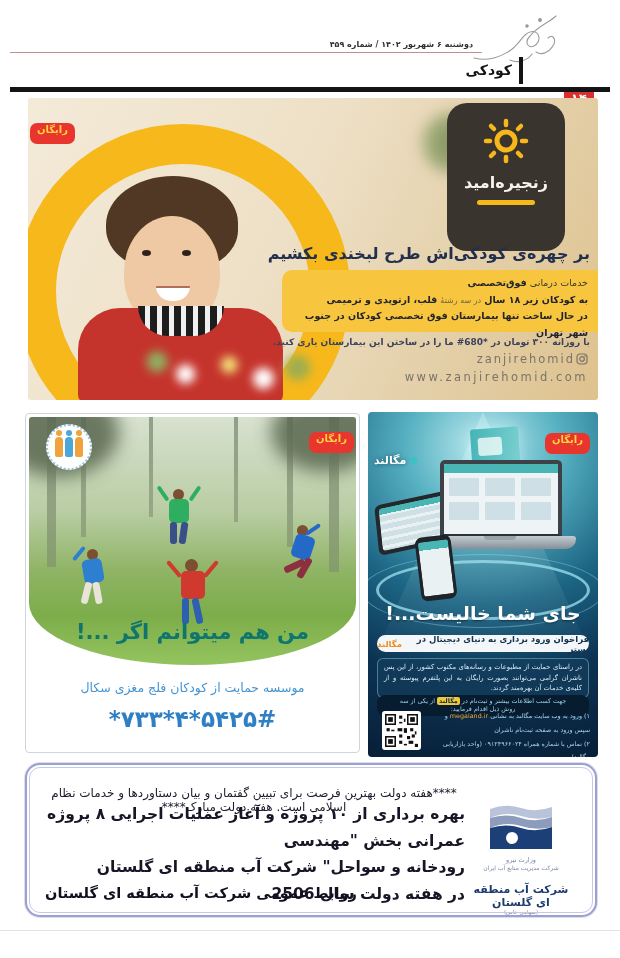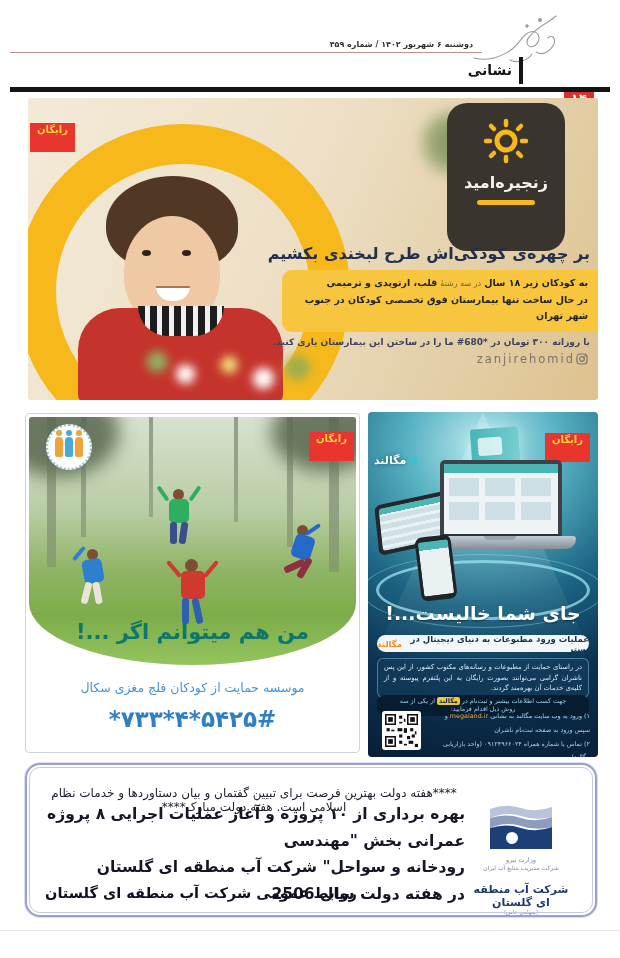--- a/index.html
+++ b/index.html
@@ -36,21 +36,21 @@
   .zj-hoodie { position:absolute; left:10px; top:150px; width:205px; height:95px; border-radius:42px 42px 8px 8px; background:#c5342c; }
   .zj-collar { position:absolute; left:70px; top:148px; width:86px; height:30px; border-radius:0 0 40px 40px;
                background:repeating-linear-gradient(90deg,#1d1d1d 0 7px,#f0f0f0 7px 12px); }
   .zj-flowers { position:absolute; left:110px; top:242px; width:190px; height:62px; filter:blur(5px);
                 background:radial-gradient(circle at 25% 55%,#fff 0 9px,transparent 10px),
                            radial-gradient(circle at 48% 40%,#f3e27a 0 8px,transparent 9px),
                            radial-gradient(circle at 66% 62%,#fff 0 10px,transparent 11px),
                            radial-gradient(circle at 84% 45%,#9fae4e 0 12px,transparent 13px),
                            radial-gradient(circle at 10% 35%,#8faf62 0 10px,transparent 11px); }
   .free-badge { position:absolute; background:#e8352e; color:#ffd23f; font-weight:bold; font-size:10px;
-                padding:2px 7px 17px; border-radius:0; line-height:1; }
+                padding:2px 7px 9px; border-radius:7px; line-height:1; }
   .zj-free { left:2px; top:25px; }
   .zj-card { position:absolute; right:33px; top:5px; width:118px; height:148px; border-radius:20px;
              background:#3a342e; text-align:center; }
   .zj-sun { margin-top:12px; }
   .zj-brand { color:#f7f4ee; font-weight:bold; font-size:16px; margin-top:2px; }
   .zj-underline { width:58px; height:5px; background:#f6b81b; border-radius:3px; margin:8px auto 0; }
   .zj-headline { position:absolute; right:8px; top:146px; width:340px; text-align:right;
                  font-size:16px; font-weight:bold; color:#232f4e; }
   .zj-band { position:absolute; right:0; top:172px; width:316px; height:62px; background:#f8c53e;
              border-radius:10px 0 0 10px; padding:5px 10px 0 6px; text-align:right;
@@ -170,21 +170,21 @@
       <path d="M4,46 C20,50 30,44 38,40 C50,33 52,22 60,20 C70,17 72,30 64,34 C58,37 54,30 60,24 C68,14 80,10 86,4"></path>
       <path d="M40,48 C48,52 58,48 62,42"></path>
       <path d="M66,40 C72,44 80,40 84,32 C86,26 82,22 78,26"></path>
       <circle cx="70" cy="8" r="1.4" fill="#9b9b9b"></circle>
       <circle cx="57" cy="14" r="1.2" fill="#9b9b9b"></circle>
     </g>
   </svg>
 
   <div class="pageno-box">۱۴</div>
   <div class="section-bar"></div>
-  <div class="section-label rtl">نشانی</div>
+  <div class="section-label rtl">کودکی</div>
   <div class="black-bar"></div>
 
   <div class="ad-zanjireh">
     <div class="zj-plant"></div>
     <div class="zj-ring"></div>
 
     <div class="zj-boy">
       <div class="zj-hair"></div>
       <div class="zj-face"></div>
       <div class="zj-eye" style="left:74px;"></div>
@@ -211,33 +211,35 @@
           <line x1="14" y1="38" x2="11" y2="41"></line>
         </g>
       </svg>
       <div class="zj-brand rtl">زنجیره‌امید</div>
       <div class="zj-underline"></div>
     </div>
 
     <div class="zj-headline rtl">بر چهره‌ی کودکی‌اش طرح لبخندی بکشیم</div>
 
     <div class="zj-band rtl">
+      <div><span>خدمات درمانی</span> <span class="b1">فوق‌تخصصی</span></div>
       <div><span class="b1">به کودکان زیر ۱۸ سال</span> <span class="sm">در سه رشتهٔ</span> <span class="b1">قلب، ارتوپدی و ترمیمی</span></div>
       <div class="b1">در حال ساخت تنها بیمارستان فوق تخصصی کودکان در جنوب شهر تهران</div>
     </div>
 
     <div class="zj-donate rtl">با روزانه ۳۰۰ تومان در *680# ما را در ساختن این بیمارستان یاری کنید.</div>
 
     <div class="zj-insta">
       <span>zanjirehomid</span><svg class="insta-icon" width="12" height="12" viewBox="0 0 12 12">
           <rect x="1" y="1" width="10" height="10" rx="3" fill="none" stroke="#7b7369" stroke-width="1.2"></rect>
           <circle cx="6" cy="6" r="2.3" fill="none" stroke="#7b7369" stroke-width="1.2"></circle>
           <circle cx="9" cy="3" r="0.8" fill="#7b7369"></circle>
         </svg>
     </div>
+    <div class="zj-web">www.zanjirehomid.com</div>
   </div>
 
   <div class="ad-scal">
     <div class="scal-photo">
       <div class="canopy" style="left:-30px; top:-30px; width:120px; height:90px;"></div>
       <div class="canopy" style="right:-25px; top:-25px; width:110px; height:80px;"></div>
       <div class="trunk" style="left:18px; height:150px; width:9px;"></div>
       <div class="trunk" style="left:52px; height:120px; width:5px;"></div>
       <div class="trunk" style="left:120px; height:100px; width:4px;"></div>
       <div class="trunk" style="left:205px; height:105px; width:4px;"></div>
@@ -312,21 +314,21 @@
       <div class="mg-tile" style="left:77px; top:38px;"></div>
     </div>
     <div class="mg-laptop-base"></div>
     <div class="mg-phone">
         <div class="scr"></div>
       </div>
 
     <div class="mg-headline rtl">جای شما خالیست...!</div>
 
     <div class="mg-pill rtl">
-      <span>عملیات ورود مطبوعات به دنیای دیجیتال در بستر</span>
+      <span>فراخوان ورود برداری به دنیای دیجیتال در بستر</span>
       <span class="orange">مگالند</span>
     </div>
 
     <div class="mg-para rtl">در راستای حمایت از مطبوعات و رسانه‌های مکتوب کشور، از این پس ناشران گرامی می‌توانند بصورت رایگان به این پلتفرم پیوسته و از کلیه‌ی خدمات آن بهره‌مند گردند.</div>
 
     <div class="mg-cta rtl">
       <span>جهت کسب اطلاعات بیشتر و ثبت‌نام در</span>
       <span class="hl">مگالند</span>
       <span>از یکی از سه روش ذیل اقدام فرمایید:</span>
     </div>

